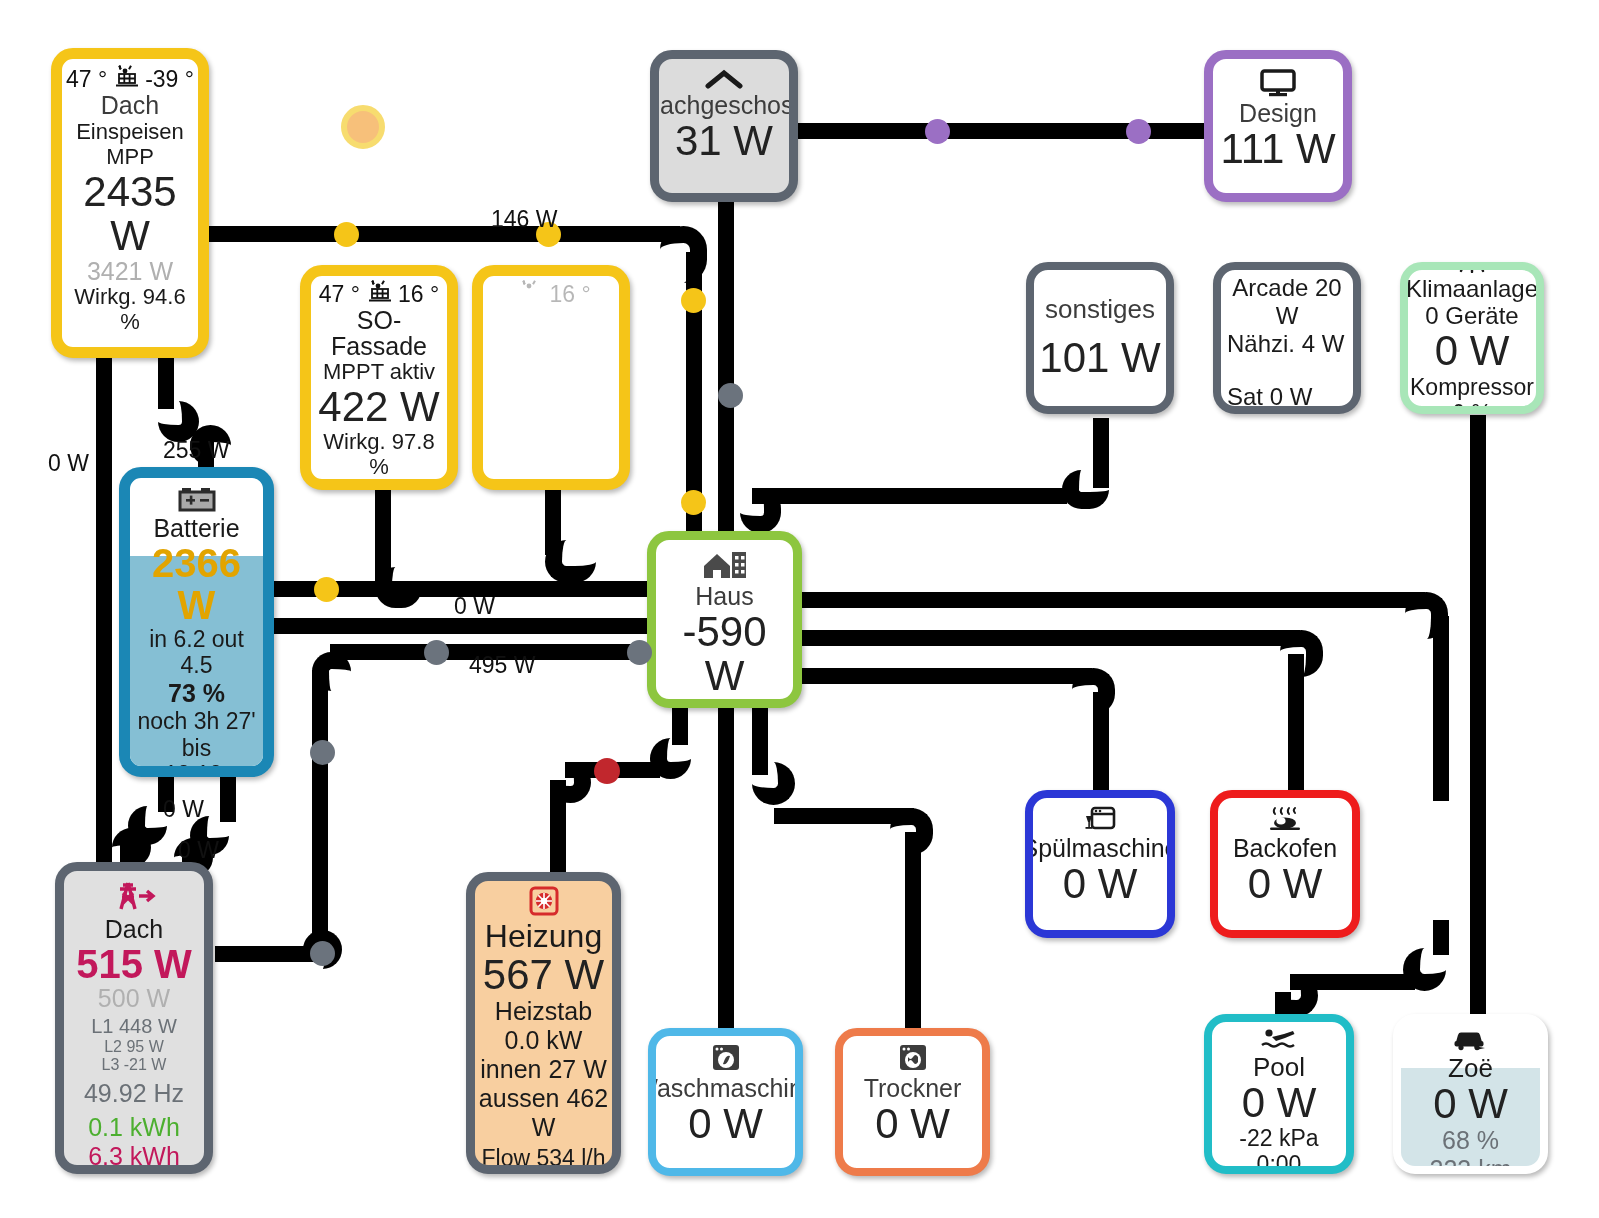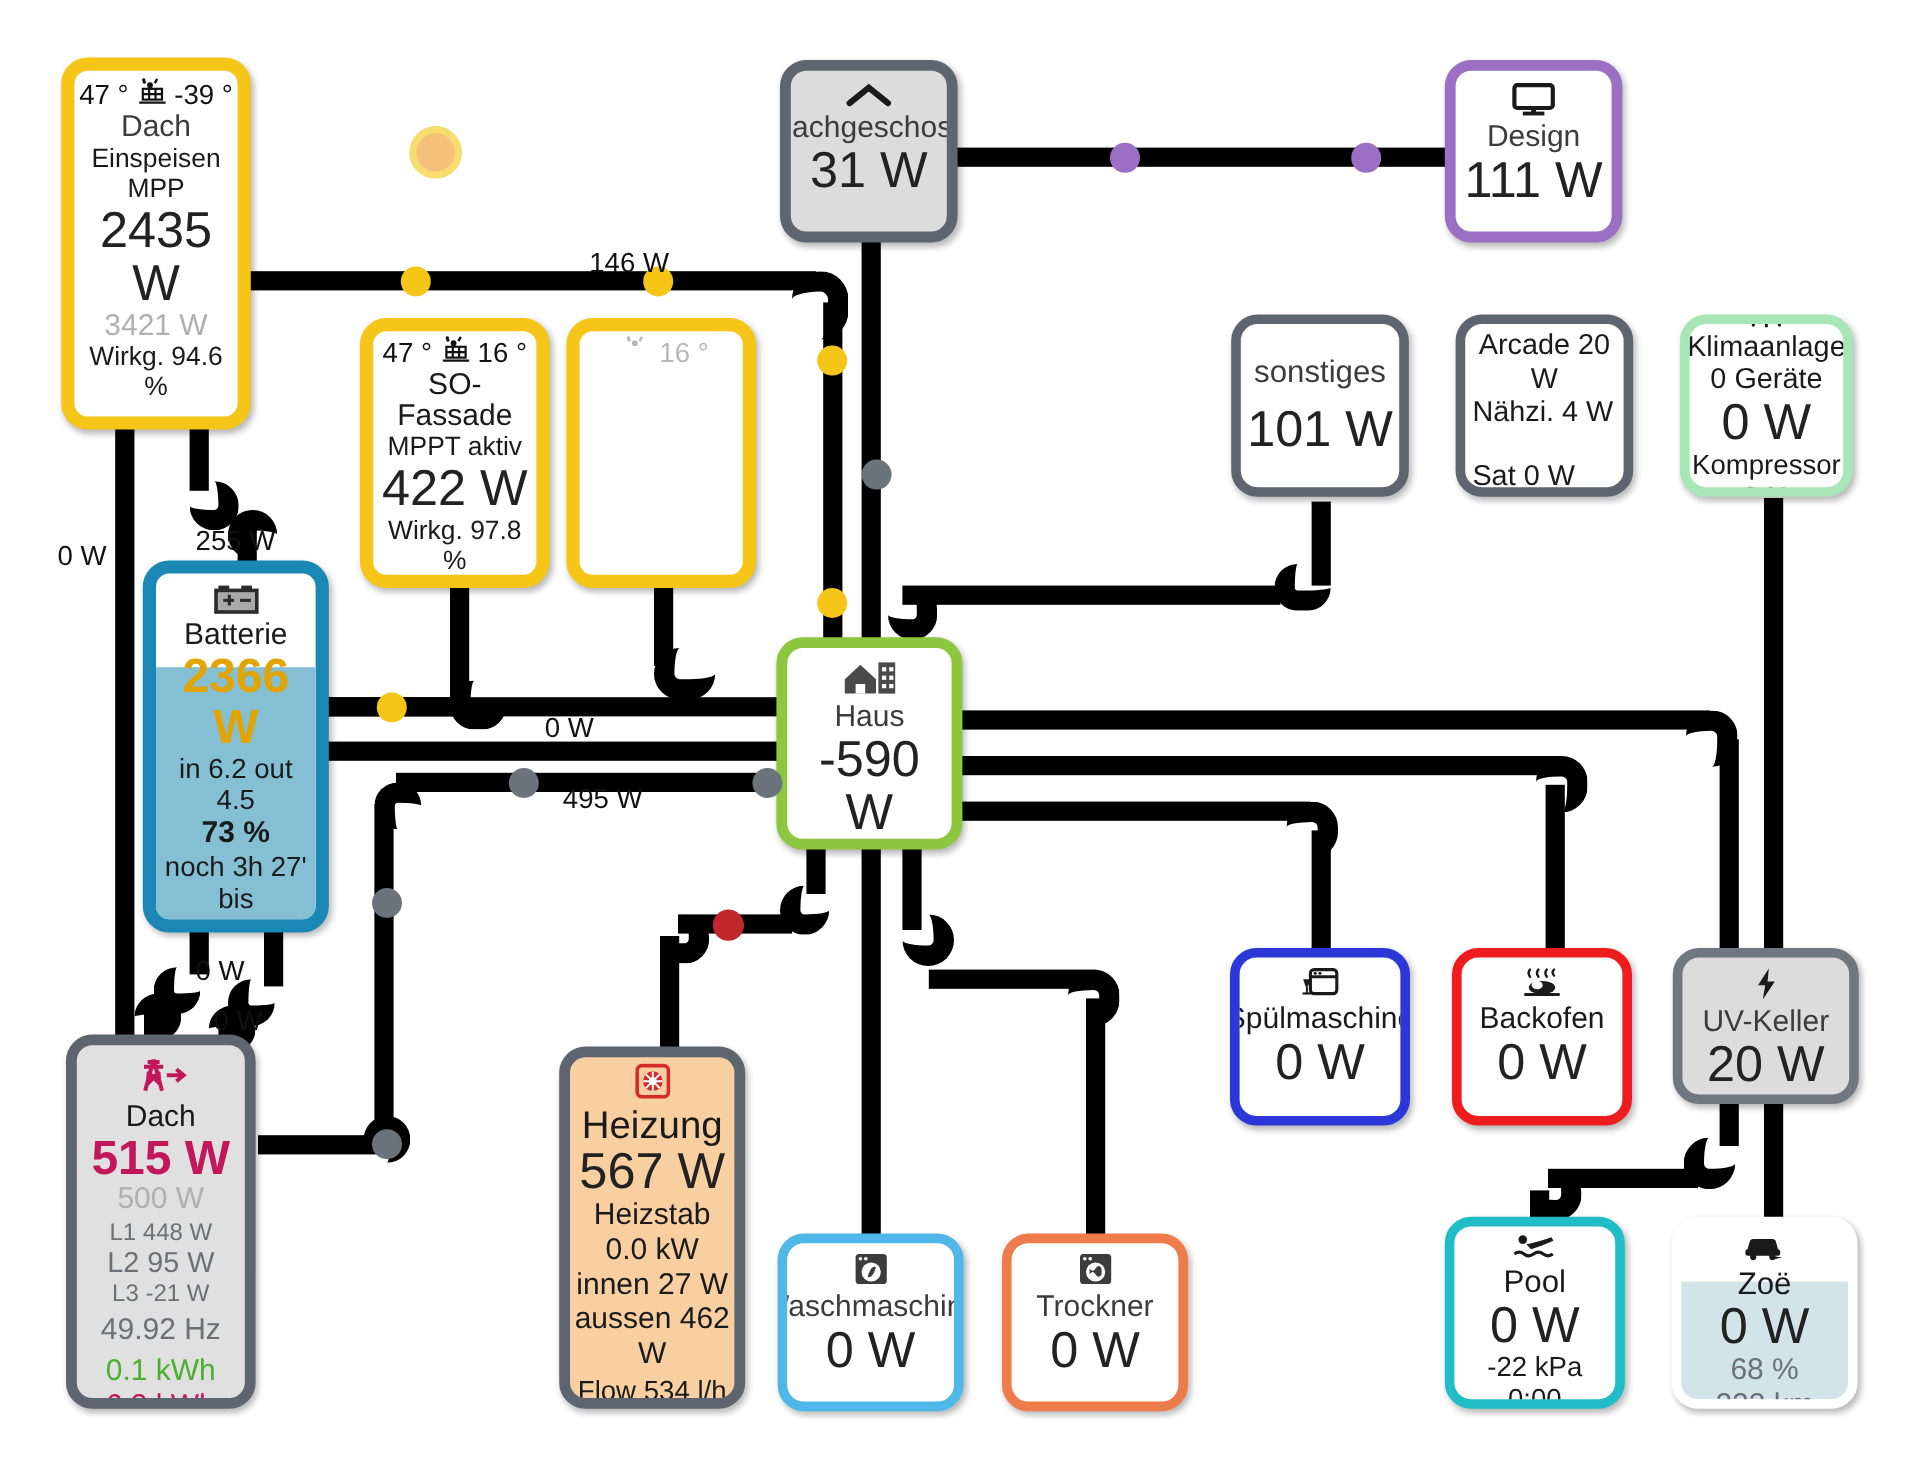--- a/index.html
+++ b/index.html
@@ -277,22 +277,22 @@
               <path d="M22 14 L12 24"></path>
           </g>
           <path d="M28 17 L40 17 M36 12 L42 17 L36 22" stroke="#C2185B" stroke-width="3.4" fill="none"></path>
         </svg>
       </div>
       <div class="ttl dark">Dach</div>
       <div class="big bold" style="color:#C2185B;font-size:40px;">515 W</div>
       <div class="sub">500 W</div>
       <div class="gap" style="height:4px"></div>
       <div class="ln g" style="font-size:20px">L1 448 W</div>
-      <div class="ln g" style="font-size:24px">L2 95 W</div>
-      <div class="ln g" style="font-size:20px">L3 -21 W</div>
+      <div class="ln g" style="font-size:16px">L2 95 W</div>
+      <div class="ln g" style="font-size:16px">L3 -21 W</div>
       <div class="gap" style="height:4px"></div>
       <div class="ln g" style="font-size:25px">49.92 Hz</div>
       <div class="gap" style="height:5px"></div>
       <div class="ln" style="font-size:25px;color:#4CAF2F">0.1 kWh</div>
       <div class="ln" style="font-size:25px;color:#C2185B">6.3 kWh</div>
       <div class="gap" style="height:5px"></div>
 
     </div>
   </div>
 
@@ -418,31 +418,20 @@
           <ellipse cx="21" cy="17" rx="11" ry="5.6" fill="#1a1a1a"></ellipse>
           <ellipse cx="17" cy="15" rx="4.6" ry="3.4" fill="#ffffff"></ellipse>
           <rect x="6" y="21.5" width="30" height="2.6" rx="1.3" fill="#1a1a1a"></rect>
         </svg>
       </div>
       <div class="ttl dark" style="font-size:25px">Backofen</div>
       <div class="big">0 W</div>
     </div>
   </div>
 
-  <div class="card" style="left:1394px;top:790px;width:155px;height:130px;border:8px solid #6F7781;background:#DCDCDC;padding:4px;">
-    <div class="inner">
-      <div style="margin-top:4px;">
-        <svg width="22" height="28" viewBox="0 0 22 28">
-          <path d="M13 1 L4 15 L10 15 L8 27 L18 12 L12 12 Z" fill="#1a1a1a"></path>
-        </svg>
-      </div>
-      <div class="ttl" style="font-size:25px">UV-Keller</div>
-      <div class="big">20 W</div>
-    </div>
-  </div>
 
   <div class="card" style="left:466px;top:872px;width:155px;height:302px;border:9px solid #5D6570;background:#F8CFA0;padding:2px;">
     <div class="inner">
       <div style="margin-top:3px;">
         <svg width="30" height="30" viewBox="0 0 30 30">
           <rect x="2" y="2" width="26" height="26" rx="4" stroke="#D62B2B" stroke-width="3" fill="none"></rect>
           <circle cx="15" cy="15" r="8.2" fill="#D62B2B"></circle>
           <circle cx="15" cy="15" r="3.2" fill="#ffffff"></circle>
           <g stroke="#ffffff" stroke-width="1.6">
             <line x1="15" y1="7" x2="15" y2="23"></line>

